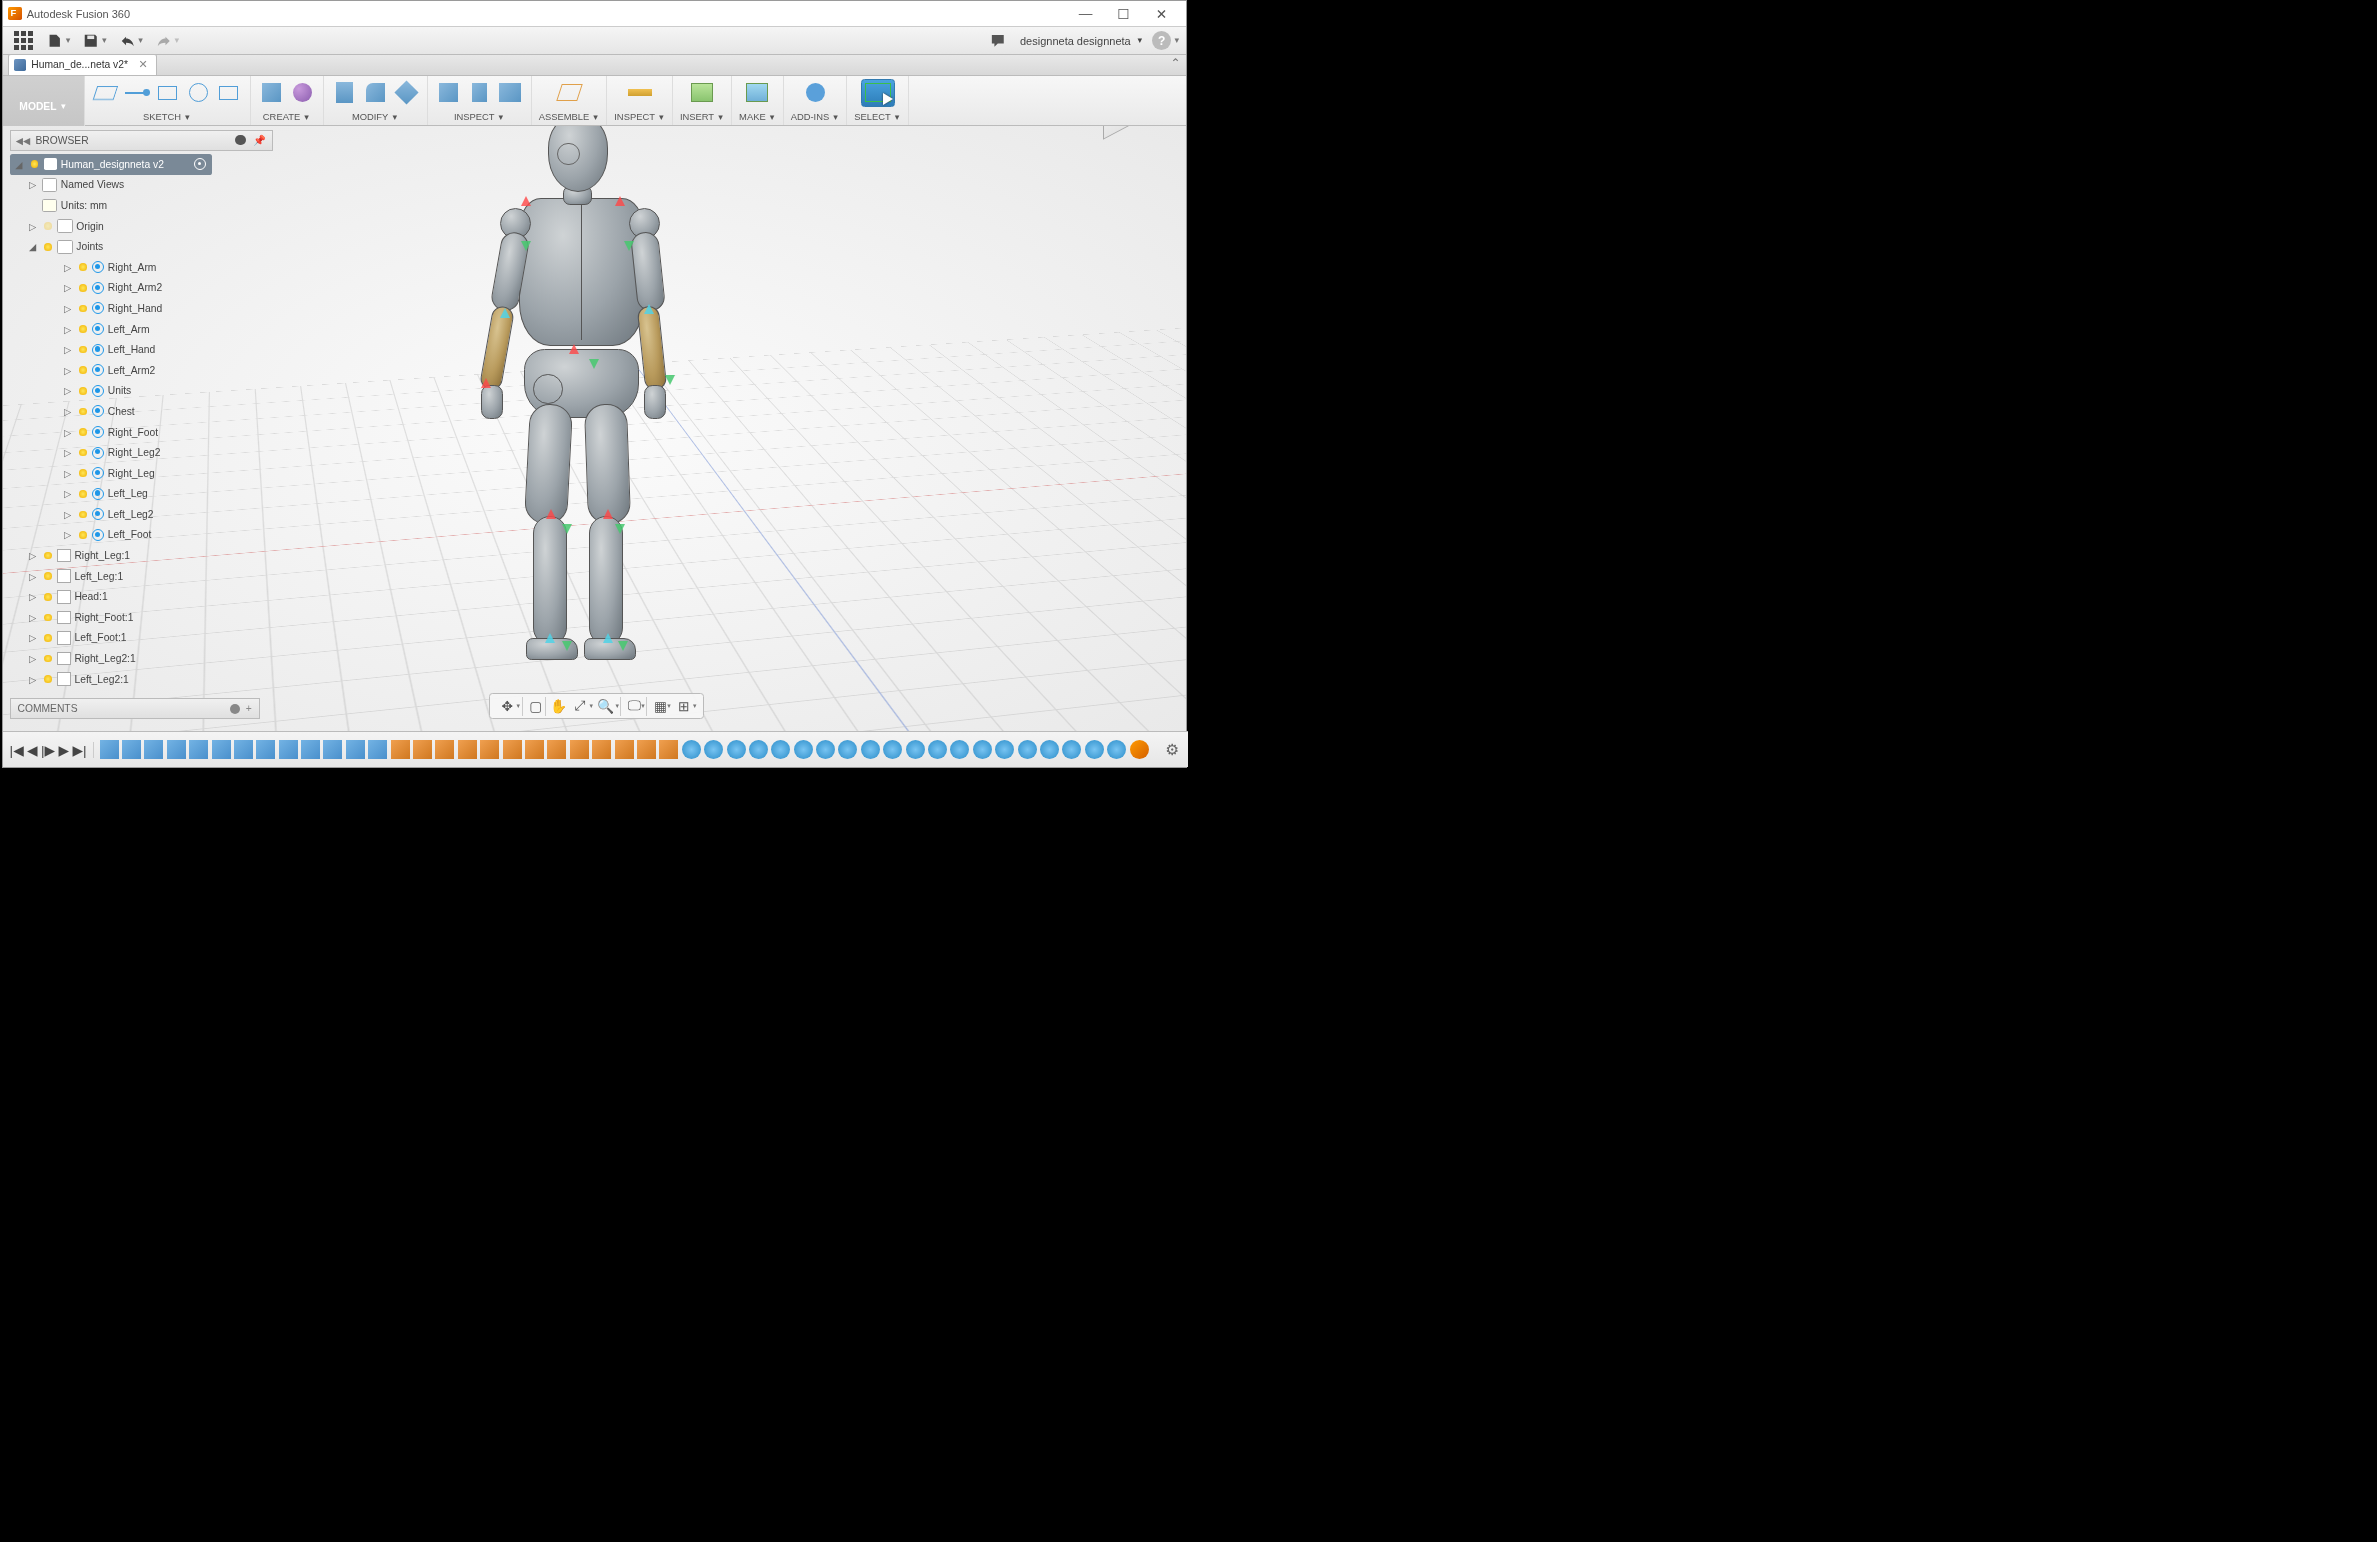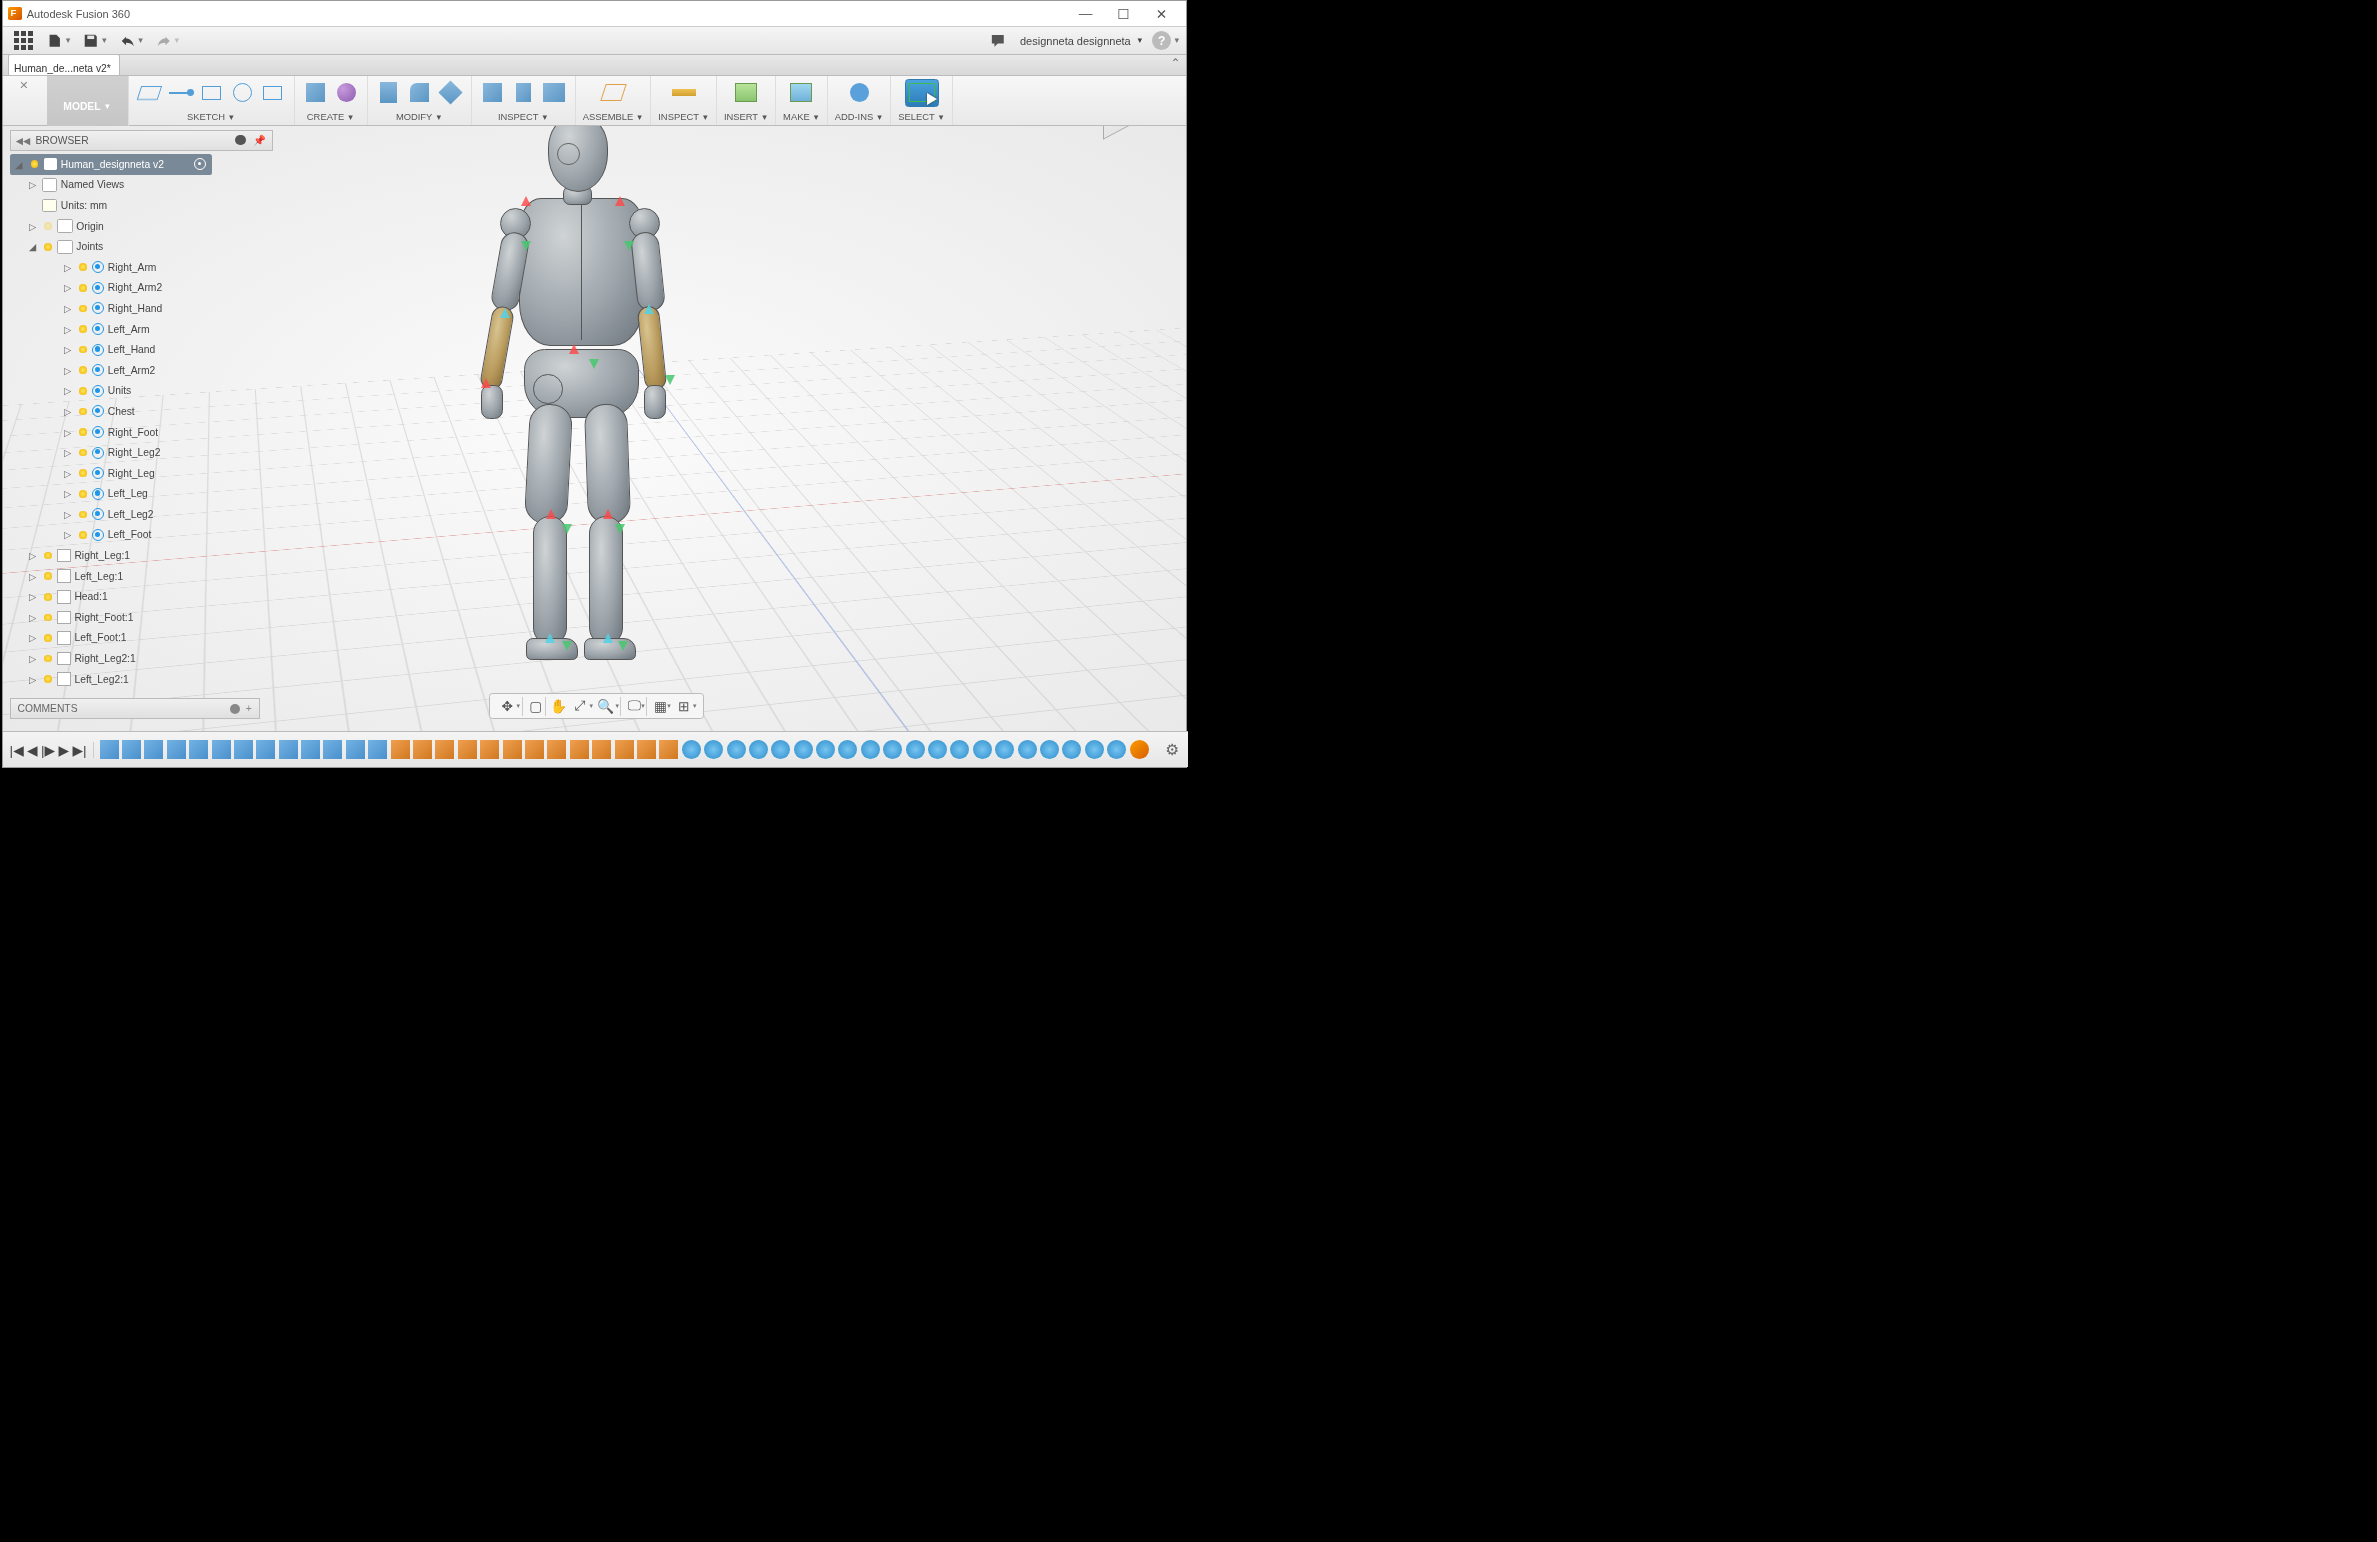--- a/index.html
+++ b/index.html
@@ -21,28 +21,28 @@
 .qb { width:31px; height:22px; margin-right:5.2px; display:flex; align-items:center; justify-content:center; color:#444; }
 .qb .drop{ font-size:7.7px; margin-left:1.7px; color:#777; }
 #appgrid{ width:19px;height:19px; display:grid; grid-template-columns:repeat(3,1fr); grid-template-rows:repeat(3,1fr); gap:1.7px;}
 #appgrid div{ background:#444;}
 .spacer{flex:1;}
 .userbox{ display:flex; align-items:center; gap:5.2px; font-size:11px; color:#444; margin-right:8.6px;}
 .helpcircle{ width:19px;height:19px;border-radius:50%; background:#bbb; color:#fff; display:flex; align-items:center; justify-content:center; font-size:12px; font-weight:bold; margin-right:5.2px;}
 
 
 #tabbar { height:20.6px; background:linear-gradient(#e8e8e8,#d8d8d8); display:flex; align-items:flex-end; padding-left:5.2px; border-bottom:0.9px solid #bbb;}
-.tab { height:20.6px; background:#fff; border:0.9px solid #bbb; border-bottom:none; border-radius:2.6px 2.6px 0 0; padding:2.6px 8.6px 2.6px 5.2px; font-size:10.3px; display:flex; gap:5.2px; color:#333;flex-direction:column;}
+.tab { height:20.6px; background:#fff; border:0.9px solid #bbb; border-bottom:none; border-radius:2.6px 2.6px 0 0; padding:2.6px 8.6px 2.6px 5.2px; font-size:10.3px; display:flex; align-items:center; gap:5.2px; color:#333;}
 .tab .tabicon{ width:12px;height:12px; background:linear-gradient(135deg,#6d95c2,#3e6a9a); border-radius:1.7px;}
 .tab .close{ color:#888; font-size:11px; margin-left:5.2px;}
 .tabexp { position:absolute; right:5.2px; top:55px; color:#777; font-size:12px;}
 
 
 #ribbon { height:50px; background:linear-gradient(#f7f7f7,#e9e9e9); border-bottom:0.9px solid #bbb; display:flex; }
-.modelbtn{ width:82px; height:61px; background:linear-gradient(#d0d0d0,#c4c4c4); color:#fff; font-size:10.3px; font-weight:bold; display:flex; align-items:center; justify-content:center; border-right:0.9px solid #ddd;margin-left:44px;}
+.modelbtn{ width:82px; height:61px; background:linear-gradient(#d0d0d0,#c4c4c4); color:#fff; font-size:10.3px; font-weight:bold; display:flex; align-items:center; justify-content:center; border-right:0.9px solid #ddd;}
 .rg { border-right:0.9px solid #ddd; padding:1.7px 6.9px 0 6.9px; display:flex; flex-direction:column; align-items:center; }
 .rg .icons{ display:flex; gap:3.4px; align-items:center; height:31px;}
 .rg .lbl{ font-size:9.4px; color:#555; height:13.7px; display:flex; align-items:flex-end;}
 .rg .lbl .drop{ font-size:7.7px; margin-left:2.6px;}
 .ric{ width:27.5px; height:27.5px; display:flex; align-items:center; justify-content:center;}
 .ric.big{ width:34px; }
 .rg.sel .ric{ background:linear-gradient(#4aa3e0,#2d7cb8); border:0.9px solid #317ab0; border-radius:3.4px;}
 
 
 .i-plane{ width:20.6px;height:15.5px; border:1.7px solid #519ed8; transform:skew(-18deg) rotateX(30deg); }

